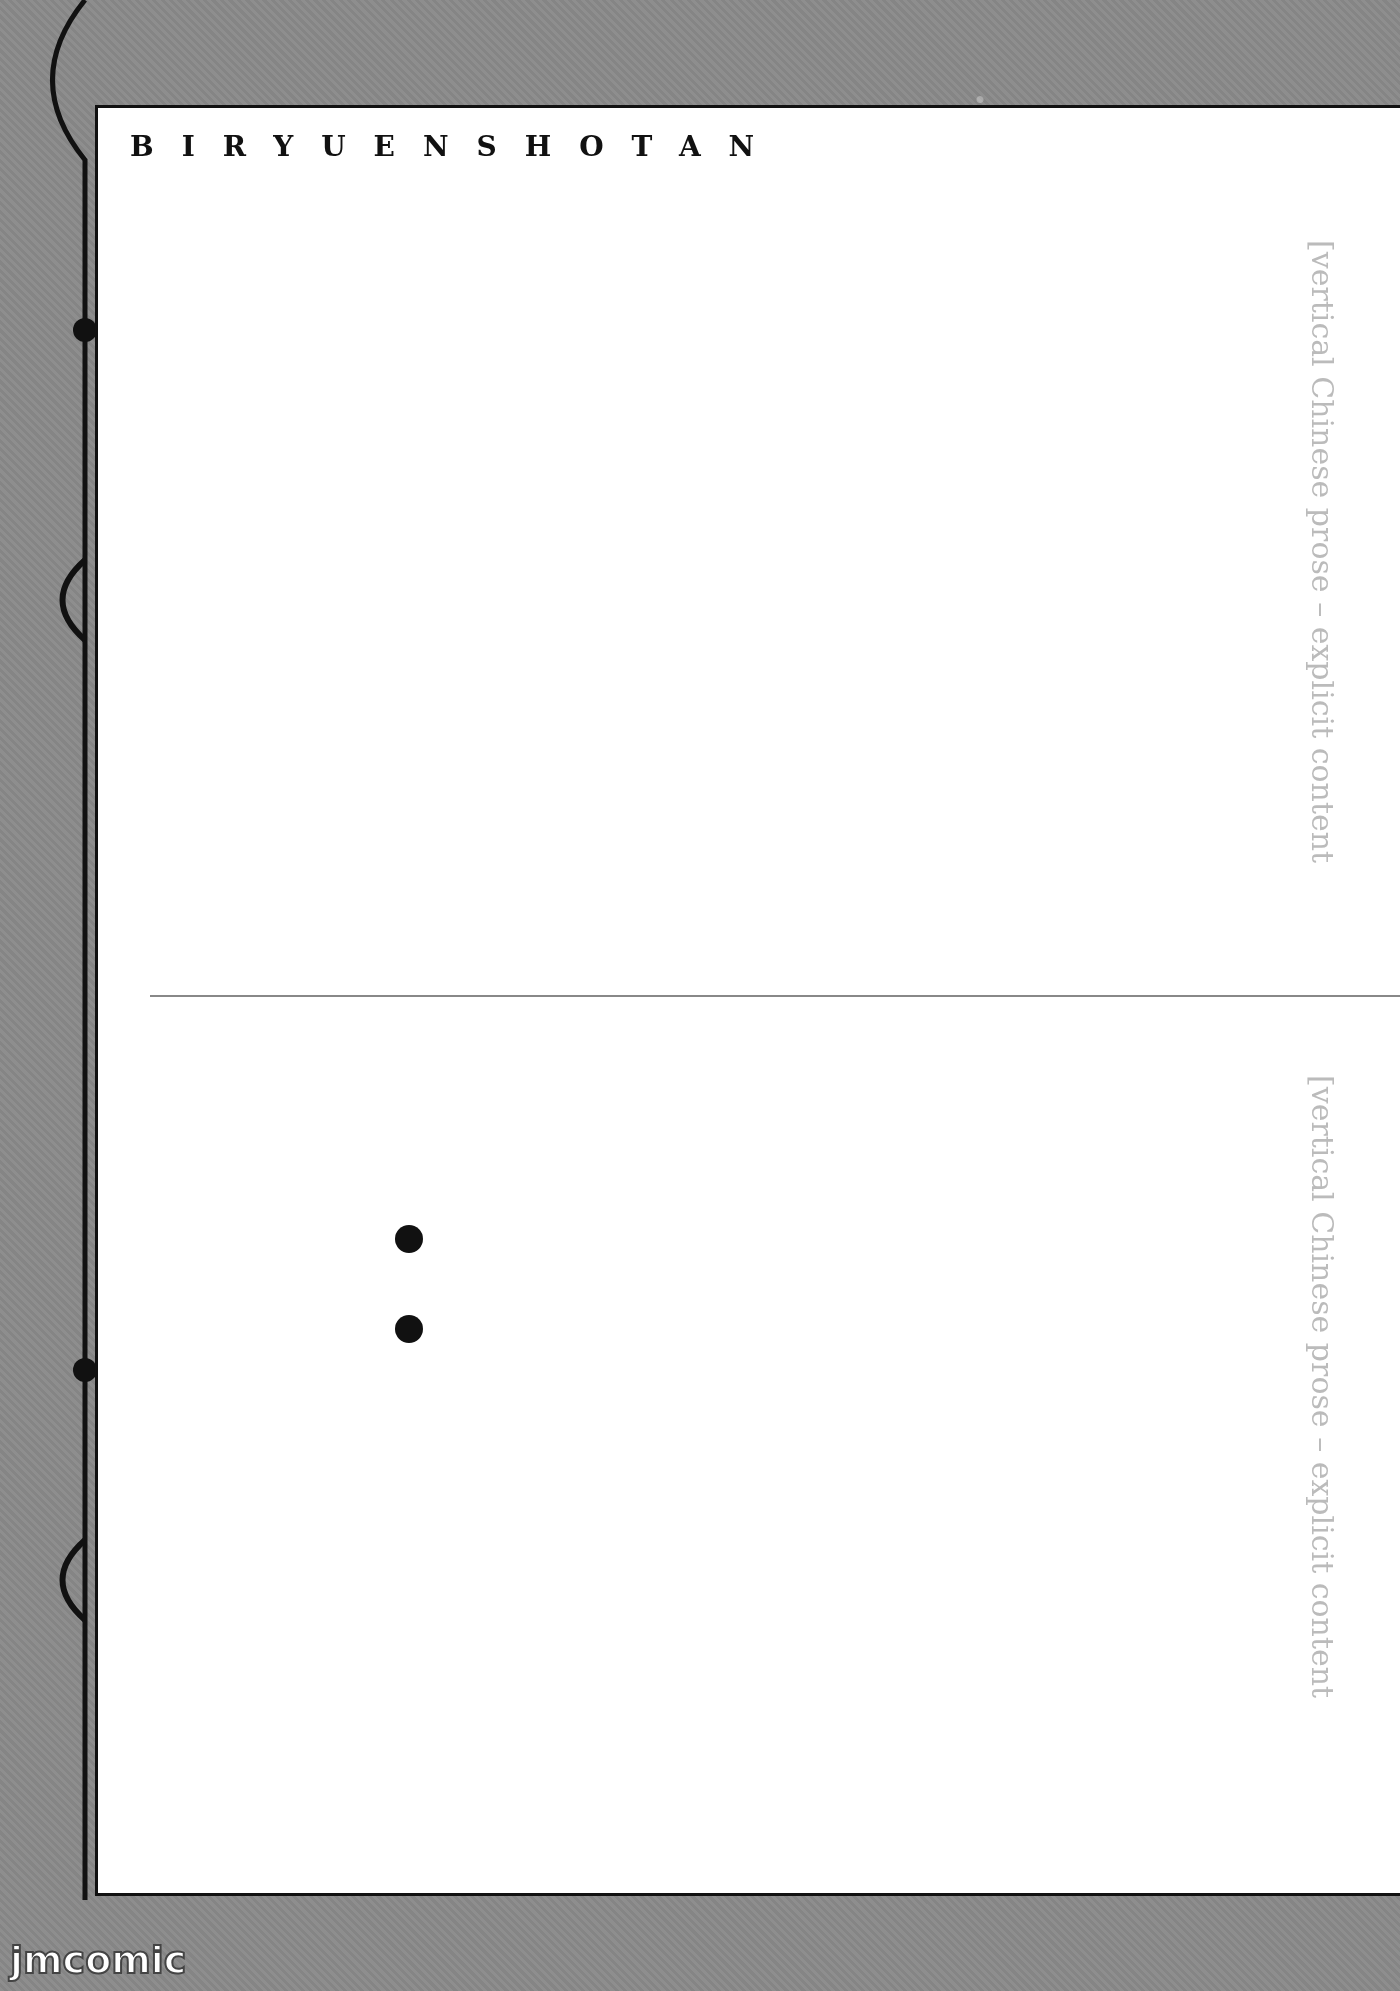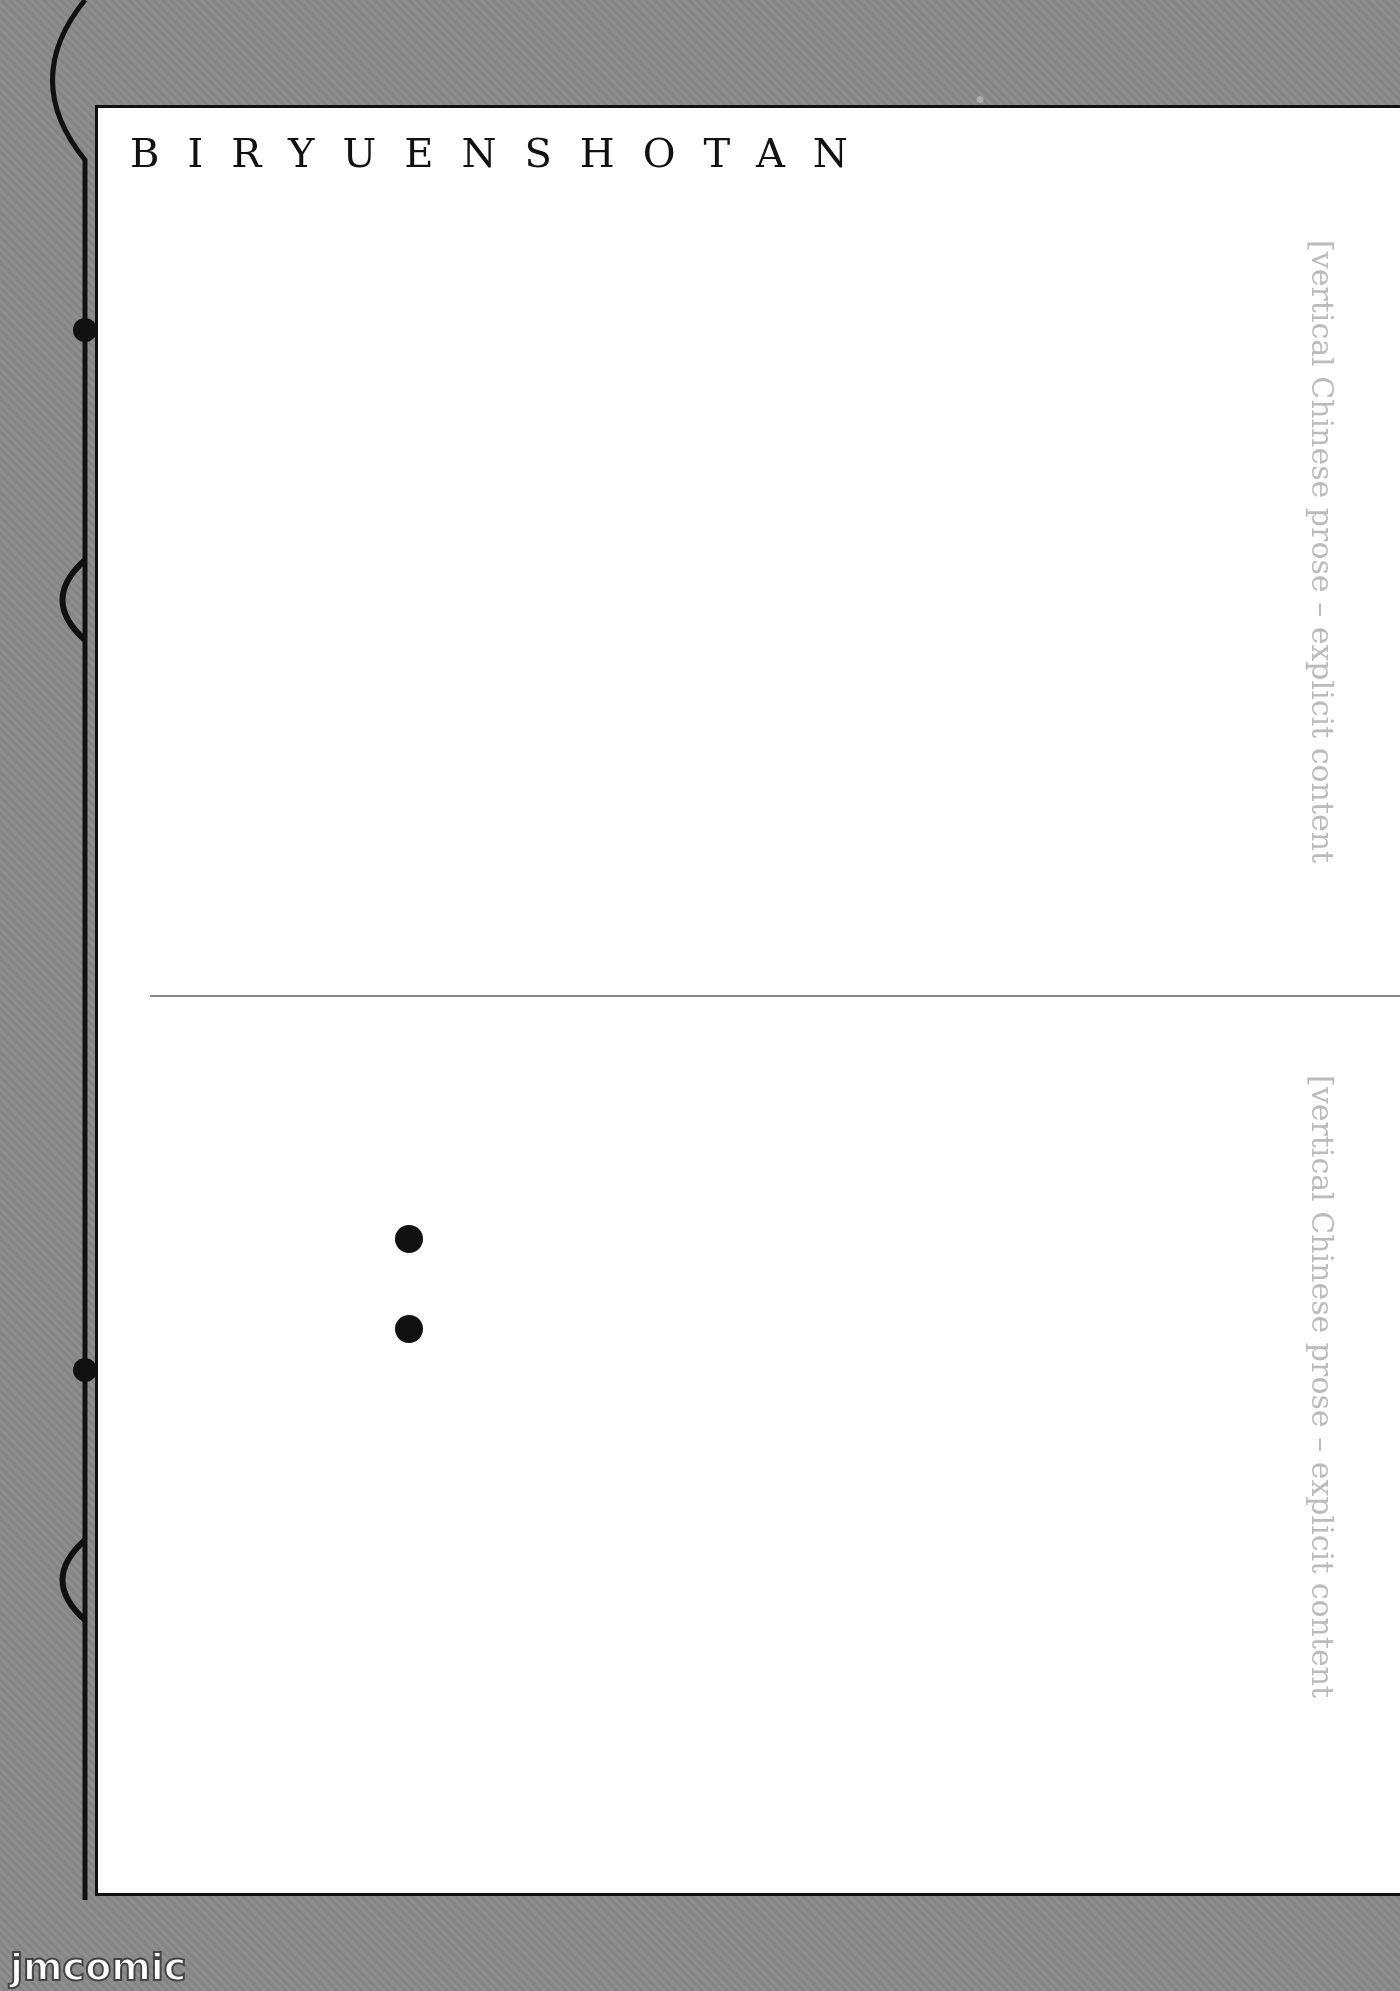--- a/index.html
+++ b/index.html
@@ -17,38 +17,38 @@
   }
   .page-panel {
     position: absolute; left: 95px; top: 105px; width: 1305px; height: 1785px;
     background: #ffffff; border: 3px solid #111; border-right: none;
   }
   .left-ornament {
     position: absolute; left: 0; top: 0; width: 95px; height: 1991px;
   }
   .header {
     position: absolute; left: 130px; top: 130px;
-    font-size: 40px; font-weight: normal; letter-spacing: 28px; color: #111;
+    font-size: 28px; font-weight: bold; letter-spacing: 28px; color: #111;
   }
   .section {
     position: absolute; display: flex; flex-direction: row-reverse; gap: 10px;
   }
   .section.top { right: 60px; top: 240px; height: 720px; }
   .section.bottom { right: 60px; top: 1075px; height: 720px; }
   .col {
     writing-mode: vertical-rl; font-size: 30px; line-height: 36px;
     color: #bbb; width: 36px; overflow: hidden;
   }
   .divider {
     position: absolute; left: 150px; top: 995px; width: 1250px; height: 2px; background: #888;
   }
   .dots { position: absolute; left: 395px; top: 1225px; }
   .dot { width: 28px; height: 28px; border-radius: 50%; background: #111; margin-bottom: 62px; }
   .watermark {
-    position: absolute; left: 10px; bottom: 2px; font-size: 38px; font-weight: bold;
+    position: absolute; left: 10px; bottom: 9px; font-size: 38px; font-weight: bold;
     color: #fff; -webkit-text-stroke: 2px #444; font-family: "DejaVu Sans", sans-serif; text-align: center;
   }
 </style>
 </head>
 <body>
 
 <div class="texture"></div>
 
 <svg class="left-ornament" viewBox="0 0 95 1991">
   <path d="M85 0 Q20 80 85 160 L85 1900" stroke="#111" stroke-width="5" fill="none"></path>

